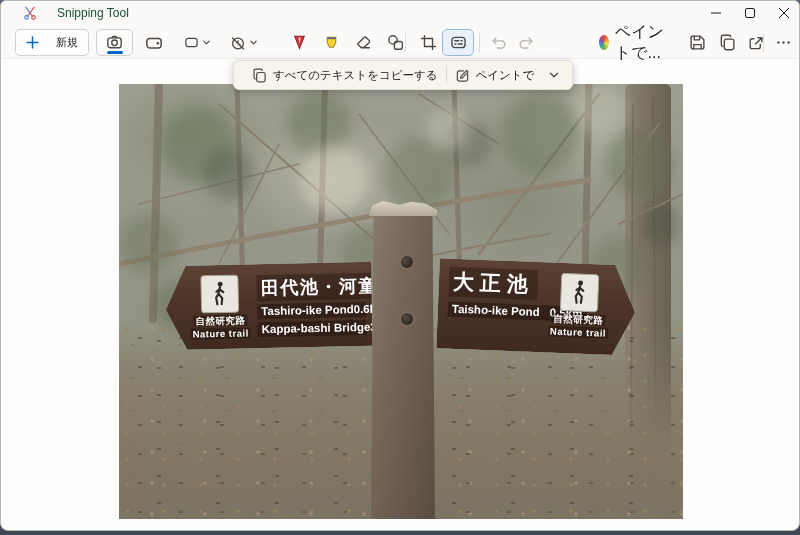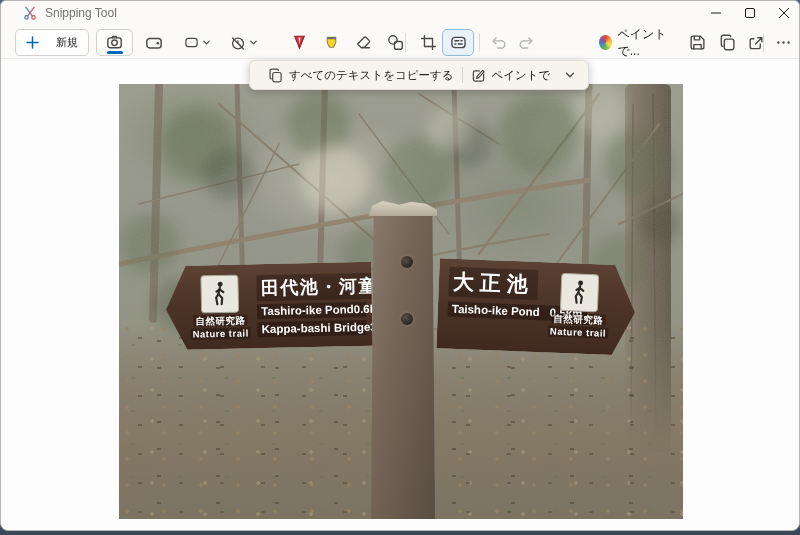--- a/index.html
+++ b/index.html
@@ -5,48 +5,48 @@
   html,body{margin:0;padding:0;width:800px;height:535px;overflow:hidden;
     font-family:"Liberation Sans","DejaVu Sans",sans-serif;
     background:linear-gradient(180deg,#556274,#3d4857);}
   *{box-sizing:border-box;}
   .window{position:absolute;left:0;top:0;width:800px;height:531px;background:#fdfdfd;
     border-radius:6px 6px 8px 8px;border:1px solid #b9b7b5;overflow:hidden;}
   
   .titlebar{position:absolute;left:0;top:0;width:100%;height:24px;background:#fbfaf9;
     display:flex;align-items:center;}
   .appicon{width:14px;height:14px;margin-left:22px;}
-  .title{font-size:12px;color:#737373;margin-left:8px;}
+  .title{font-size:12px;color:#14532d;margin-left:20px;}
   .wctl{position:absolute;top:0;height:24px;width:34px;display:flex;align-items:center;justify-content:center;}
   .wctl.min{left:698px;} .wctl.max{left:732px;} .wctl.close{left:766px;}
   
   .toolbar{position:absolute;left:0;top:24px;width:100%;height:34px;background:#fbfaf9;
     border-bottom:1px solid #ececea;}
   .tbtn{position:absolute;top:4px;height:27px;display:flex;align-items:center;justify-content:center;border-radius:5px;}
   .btn-outline{border:1px solid #d4d2d0;background:#fefefe;}
   .newbtn{left:14px;width:74px;gap:17px;font-size:11px;color:#1b1b1b;}
   .cam{left:95px;width:37px;border:1px solid #d2d0ce;background:#fcfcfb;position:absolute;}
   .cam::after{content:'';position:absolute;left:50%;bottom:1px;transform:translateX(-50%);
     width:16px;height:3px;border-radius:2px;background:#0067c0;}
   .vid{left:137px;width:32px;}
   .dd{gap:3px;}
   .shape-dd{left:176px;width:40px;}
   .delay-dd{left:221px;width:44px;}
   .pen{left:283px;width:30px;} .hl{left:315px;width:30px;} .er{left:347px;width:30px;} .shp{left:379px;width:30px;}
   .sep{position:absolute;top:8px;width:1px;height:19px;background:#dddbd9;}
   .crop{left:412px;width:30px;}
   .txtact{left:441px;width:32px;border:1px solid #94bbdf;background:#e9f2fa;}
   .undo{left:483px;width:28px;} .redo{left:511px;width:28px;}
-  .paintbtn{left:598px;width:78px;gap:6px;font-size:12px;color:#1b1b1b;}
+  .paintbtn{left:598px;width:78px;gap:6px;font-size:16px;color:#1b1b1b;}
   .save{left:682px;width:28px;} .copy{left:712px;width:28px;} .share{left:740px;width:28px;}
   .more{left:768px;width:28px;}
   
   .ocrbar{position:absolute;left:232px;top:59px;height:30px;z-index:30;display:flex;align-items:center;
     background:#f7f4ee;border:1px solid #e2ded6;border-radius:6px;padding:0 10px;
-    box-shadow:0 2px 8px rgba(0,0,0,.22);white-space:nowrap;margin-left:16px;}
+    box-shadow:0 2px 8px rgba(0,0,0,.22);white-space:nowrap;}
   .ocr-item{display:flex;align-items:center;gap:6px;font-size:11.5px;color:#1b1a19;padding:0 8px;height:100%;}
   .ocr-sep{width:1px;height:16px;background:#d8d4cc;}
   
   .photo{position:absolute;left:118px;top:83px;width:564px;height:435px;overflow:hidden;
     background:
       radial-gradient(140px 90px at 215px 95px, rgba(214,211,194,.45), transparent 70%),
       radial-gradient(120px 80px at 480px 55px, rgba(196,199,182,.35), transparent 70%),
       radial-gradient(110px 80px at 70px 50px, rgba(104,118,86,.40), transparent 72%),
       radial-gradient(130px 90px at 400px 120px, rgba(98,110,82,.35), transparent 72%),
       linear-gradient(180deg,#9a9c8e 0%,#94968a 30%,#8f9181 55%,#8a8374 68%,#867d6d 82%,#7f7666 100%);}

